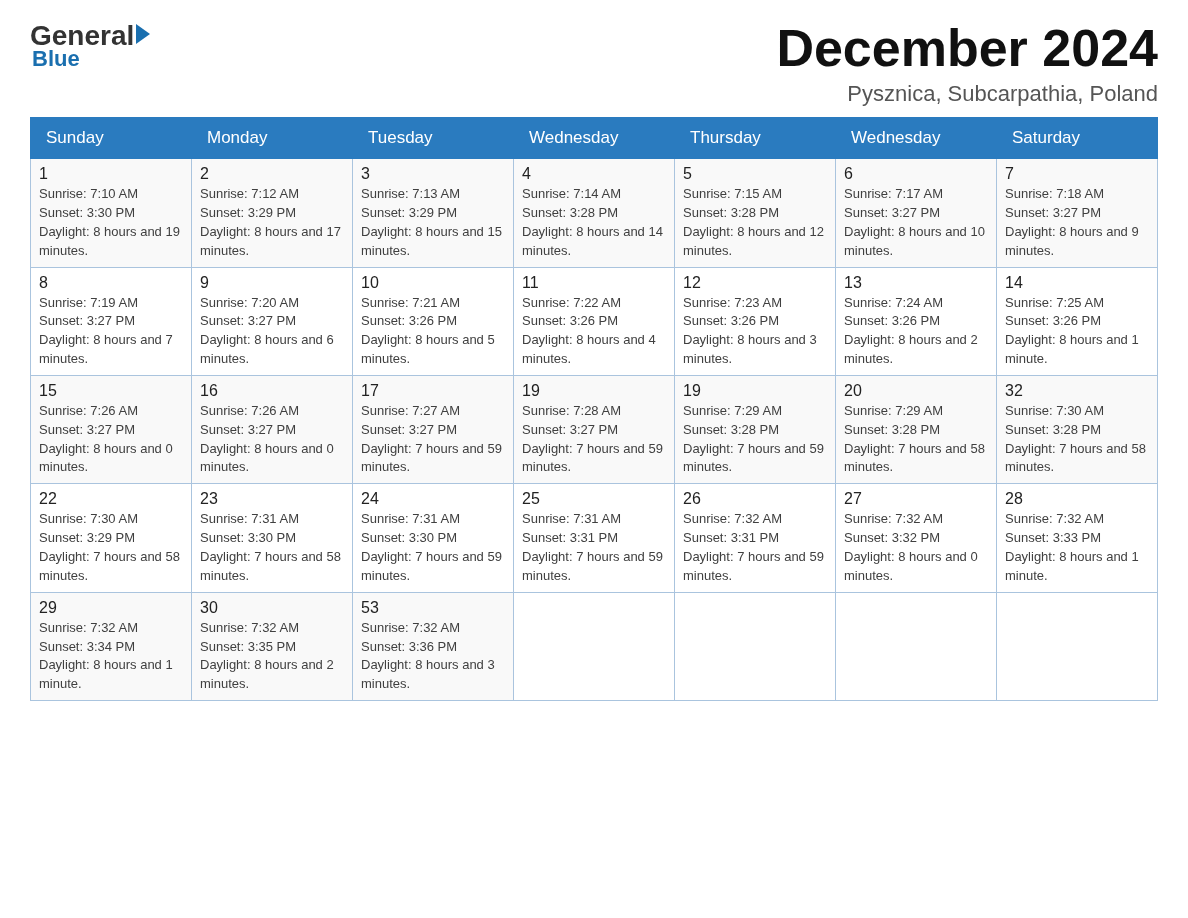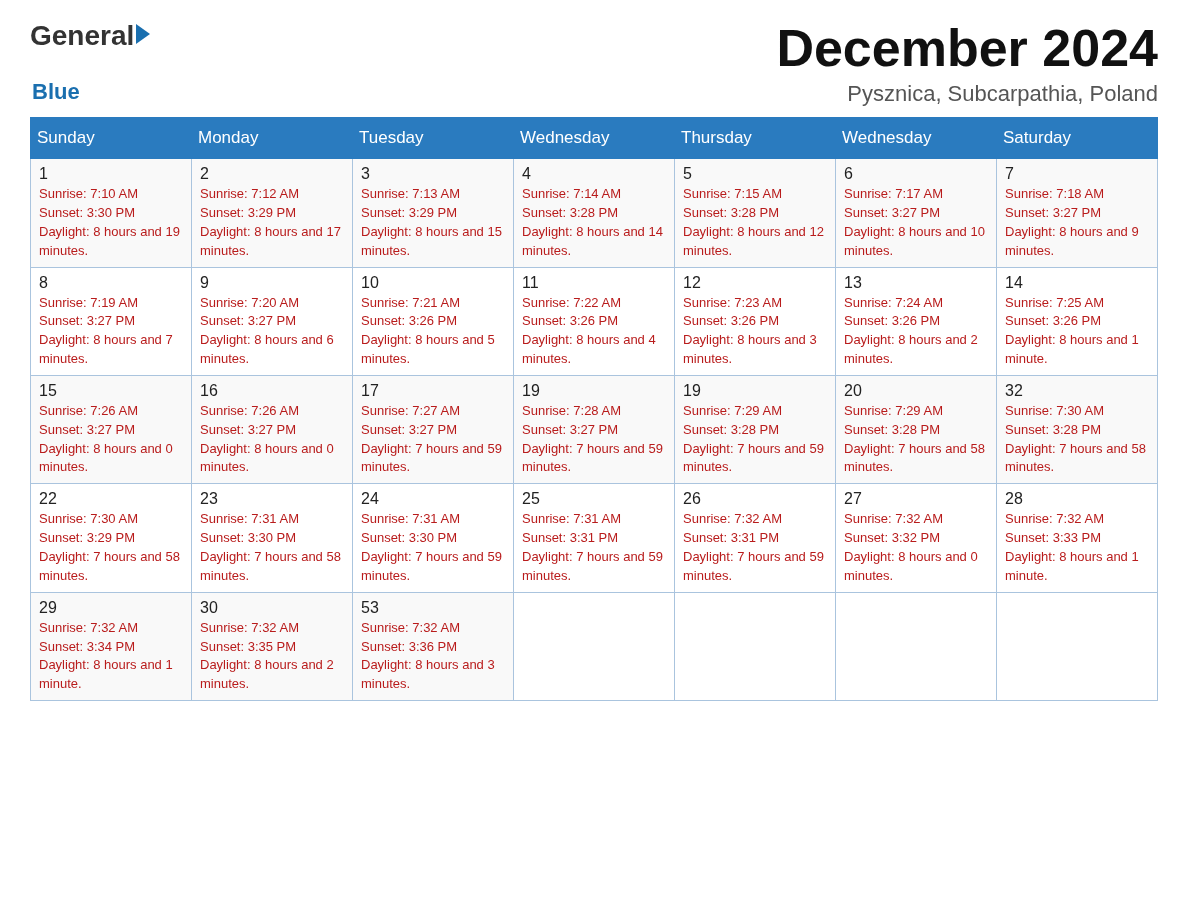--- a/index.html
+++ b/index.html
@@ -13,21 +13,20 @@
     .header {
       display: flex;
       justify-content: space-between;
       align-items: flex-start;
       margin-bottom: 10px;
     }
     .logo {
       display: flex;
       flex-direction: column;
       align-items: flex-start;
-      gap: 33px;
     }
     .logo-text {
       display: flex;
       align-items: center;
       font-size: 28px;
       font-weight: bold;
       color: #333;
     }
     .logo-general { color: #333; }
     .logo-triangle {
@@ -63,42 +62,42 @@
     table {
       width: 100%;
       border-collapse: collapse;
       margin-top: 8px;
     }
     thead tr th {
       background-color: #2a7bbf;
       color: #fff;
       font-size: 17px;
       font-weight: normal;
-      padding: 10px 6px;
+      padding: 10px 15px;
       text-align: left;
       border: 1px solid #2a7bbf;
     }
     tbody tr td {
       border: 1px solid #aac4de;
       vertical-align: top;
       padding: 6px 8px;
       min-height: 90px;
       font-size: 13.5px;
       color: #222;
       width: 14.28%;
     }
     .day-num {
       font-size: 16px;
       font-weight: normal;
       margin-bottom: 2px;
       display: block;
     }
     .day-info {
       font-size: 13px;
-      color: #b91c1c;
+      color: #404040;
       line-height: 1.45;
     }
     tbody tr:nth-child(odd) td { background: #f9f9f9; }
     tbody tr:nth-child(even) td { background: #fff; }
     td.empty { background: #fff !important; }
   </style>
 </head>
 <body>
 
 <div class="header">

